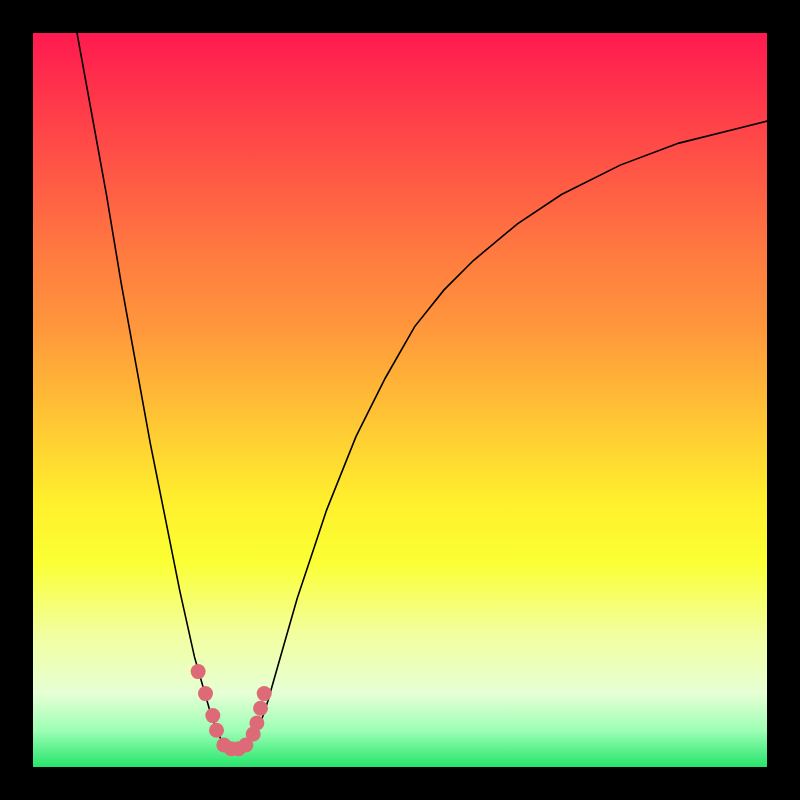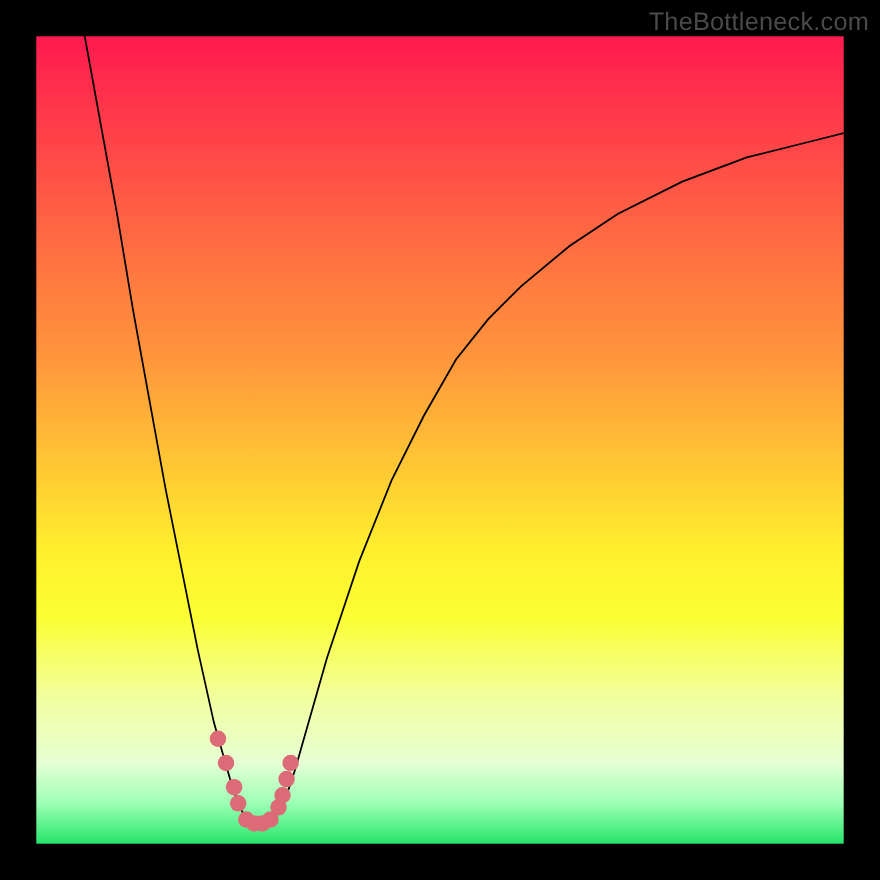--- a/index.html
+++ b/index.html
@@ -71,14 +71,13 @@
           <circle cx="198.18" cy="715.65" r="7.5" fill="#dc6b77"></circle>
           <circle cx="205.52" cy="715.65" r="7.5" fill="#dc6b77"></circle>
           <circle cx="212.86" cy="711.98" r="7.5" fill="#dc6b77"></circle>
           <circle cx="220.20" cy="700.97" r="7.5" fill="#dc6b77"></circle>
           <circle cx="223.87" cy="689.96" r="7.5" fill="#dc6b77"></circle>
           <circle cx="227.54" cy="675.28" r="7.5" fill="#dc6b77"></circle>
           <circle cx="231.21" cy="660.60" r="7.5" fill="#dc6b77"></circle>
         </g>
     </svg>
   </div>
-  <div class="watermark">TheBottleneck.com</div>
 </div>
 
 </body></html>

